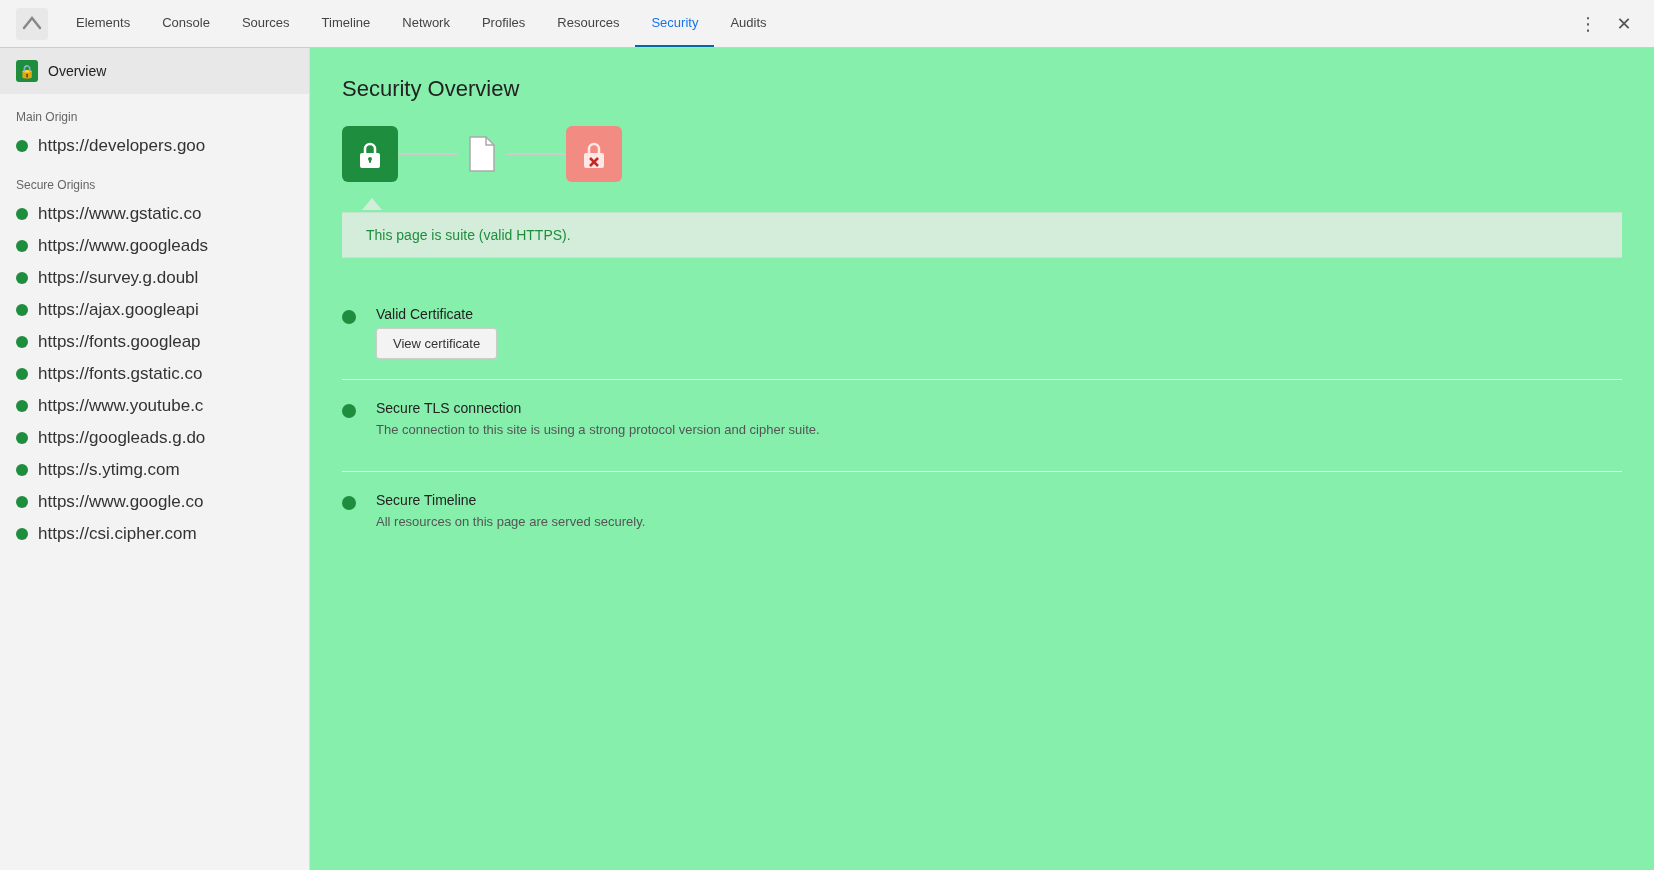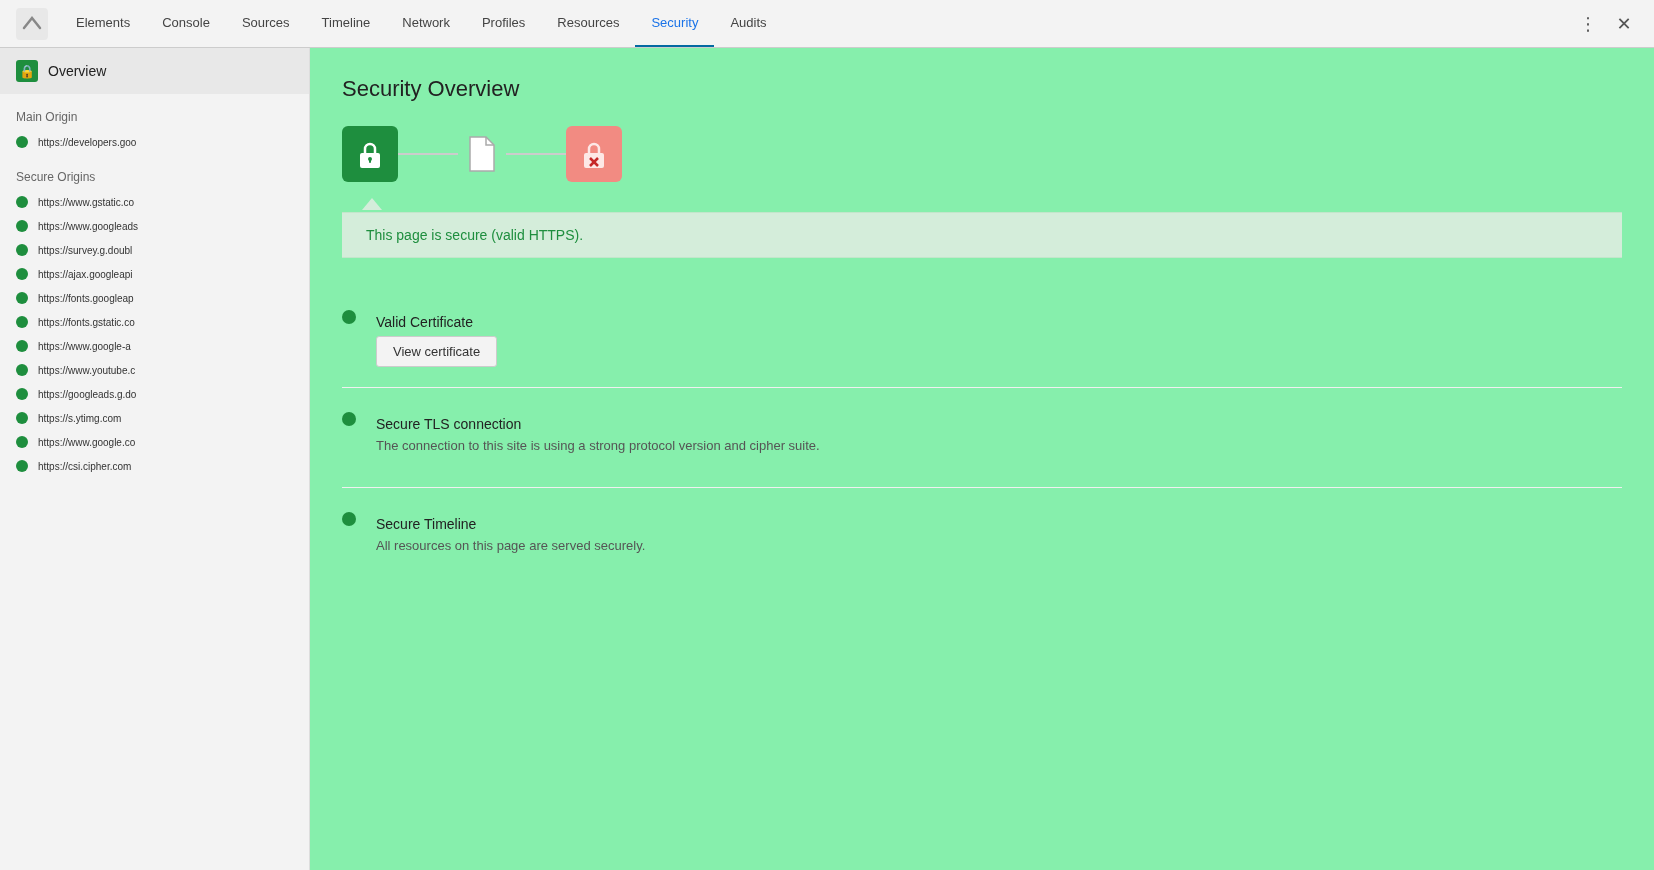--- a/index.html
+++ b/index.html
@@ -137,21 +137,21 @@
     .dot {
       width: 12px;
       height: 12px;
       border-radius: 50%;
       flex-shrink: 0;
     }
 
     .dot-green { background: #1e8e3e; }
 
     .sidebar-item-url {
-      font-size: 10px;
+      font-size: 17px;
       color: #333;
       white-space: nowrap;
       overflow: hidden;
     }
 
     
     .content {
       flex: 1;
       background: #86efac;
       overflow-y: auto;
@@ -262,21 +262,20 @@
     .section-dot {
       width: 14px;
       height: 14px;
       border-radius: 50%;
       flex-shrink: 0;
       margin-top: 4px;
     }
 
     .section-content {
       flex: 1;
-      margin-top: 8px;
     }
 
     .section-title {
       font-size: 14px;
       font-weight: 500;
       color: #222;
       margin-bottom: 6px;
     }
 
     .section-desc {
@@ -359,24 +358,20 @@
     <div class="sidebar-item">
       <div class="dot dot-green"></div>
       <span class="sidebar-item-url">https://fonts.googleap</span>
     </div>
     <div class="sidebar-item">
       <div class="dot dot-green"></div>
       <span class="sidebar-item-url">https://fonts.gstatic.co</span>
     </div>
     <div class="sidebar-item">
       <div class="dot dot-green"></div>
-      <span class="sidebar-item-url">https://www.google-a</span>
-    </div>
-    <div class="sidebar-item">
-      <div class="dot dot-green"></div>
       <span class="sidebar-item-url">https://www.youtube.c</span>
     </div>
     <div class="sidebar-item">
       <div class="dot dot-green"></div>
       <span class="sidebar-item-url">https://googleads.g.do</span>
     </div>
     <div class="sidebar-item">
       <div class="dot dot-green"></div>
       <span class="sidebar-item-url">https://s.ytimg.com</span>
     </div>
@@ -420,21 +415,21 @@
             <line x1="18" y1="19" x2="10" y2="27" stroke="#c62828" stroke-width="2.5"></line>
           </svg>
         </div>
       </div>
 
       <div class="triangle-container">
         <div class="triangle-pointer"></div>
       </div>
 
       <div class="status-banner">
-        <span class="status-banner-text">This page is secure (valid HTTPS).</span>
+        <span class="status-banner-text">This page is suite (valid HTTPS).</span>
       </div>
 
       <div class="security-section">
         <div class="section-dot dot-green"></div>
         <div class="section-content">
           <div class="section-title">Valid Certificate</div>
           <button class="view-cert-btn">View certificate</button>
         </div>
       </div>
 

